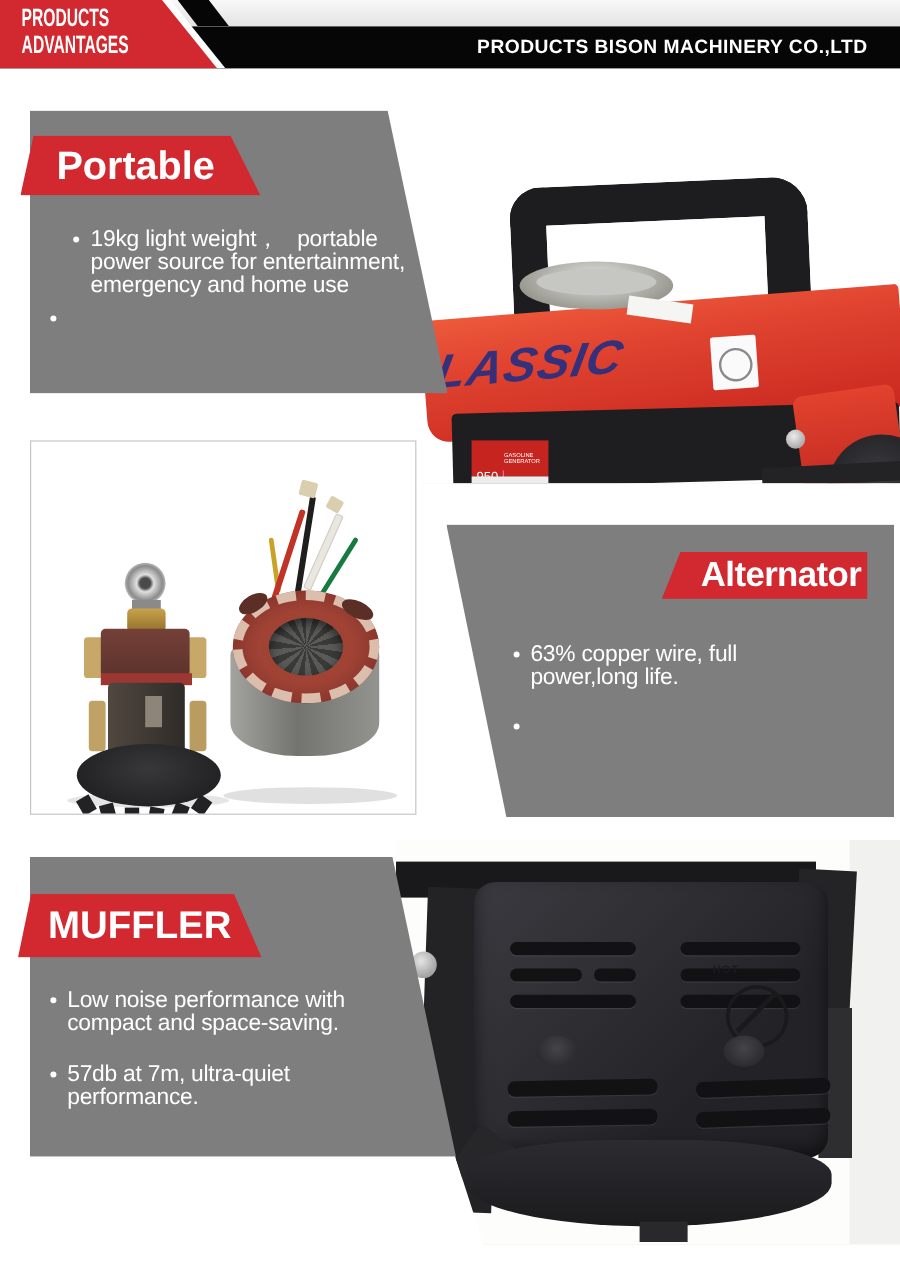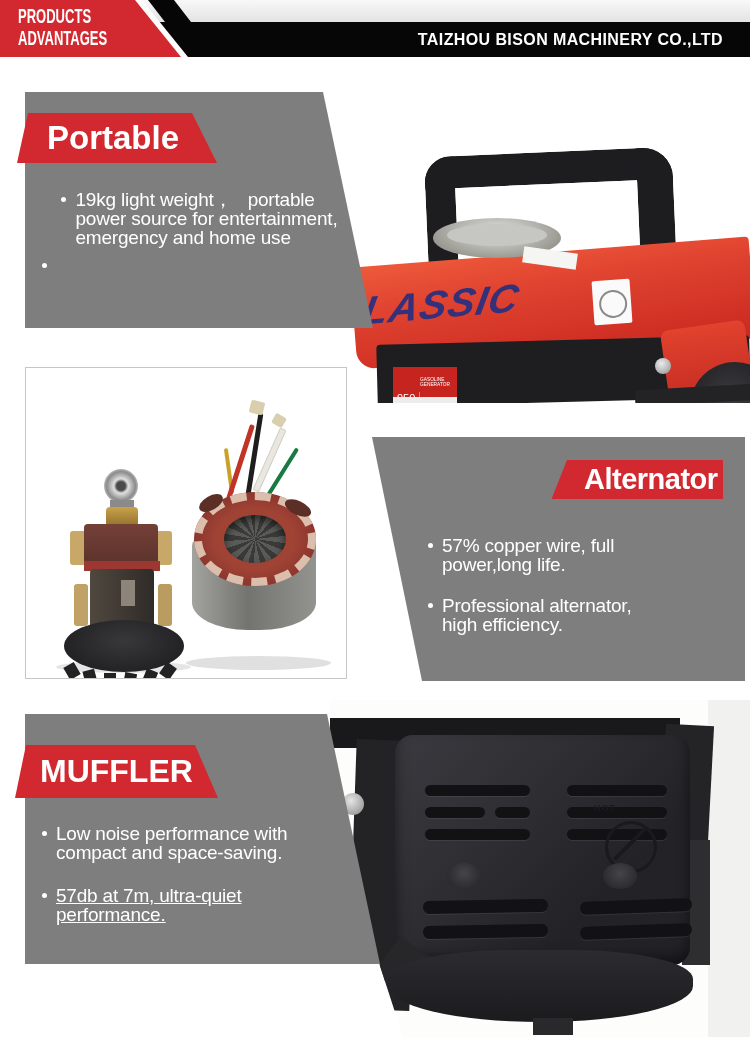--- a/index.html
+++ b/index.html
@@ -30,21 +30,21 @@
   .rlabel3{left:15px;top:745px;width:203px;height:53px;clip-path:polygon(11px 0,180px 0,203px 53px,0 53px);font-size:32px;padding-left:25px;box-sizing:border-box;}
 
   .bullet{position:absolute;display:flex;color:#fff;font-size:19px;line-height:19px;letter-spacing:-.2px;z-index:7;}
   .bullet .dot{width:5px;height:5px;border-radius:50%;background:#fff;margin:7px 9px 0 0;flex:none;}
   .bullet .txt{white-space:pre-wrap;}
   .s1b1{left:42px;top:190px;width:315px;justify-content:center;}
   .s1b2{left:42px;top:256px;width:315px;}
   .s2b1{left:428px;top:536px;width:280px;}
   .s2b2{left:428px;top:596px;width:290px;}
   .s3b1{left:42px;top:824px;width:310px;}
-  .s3b2{left:42px;top:886px;width:310px;text-decoration:underline;}
+  .s3b2{left:42px;top:886px;width:310px;}
 
   
   .photo-gen{position:absolute;left:335px;top:90px;width:415px;height:313px;background:#fff;z-index:1;overflow:hidden;clip-path:polygon(0 0,415px 0,415px 313px,18px 313px,0 248px);border-bottom:1px solid #c9c9c9;}
   .gen-handle{position:absolute;left:92px;top:62px;width:248px;height:150px;border-style:solid;border-color:#1d1d20;border-width:32px 36px 0 30px;border-radius:26px 30px 0 0;transform:rotate(-2.5deg);box-sizing:border-box;}
   .gen-handle-leg{position:absolute;left:278px;top:200px;width:37px;height:80px;background:#232327;transform:rotate(2deg);}
   .gen-cap{position:absolute;left:98px;top:128px;width:128px;height:40px;border-radius:50%;background:radial-gradient(ellipse at 50% 35%,#e2e2e0,#97978f 75%);}
   .gen-cap-top{position:absolute;left:112px;top:134px;width:100px;height:22px;border-radius:50%;background:#c6c6c2;}
   .gen-body{position:absolute;left:18px;top:162px;width:400px;height:102px;background:linear-gradient(175deg,#ee5a3b 0%,#e04330 35%,#c9281f 100%);transform:rotate(-4.5deg);border-radius:10px 4px 4px 18px;}
   .gen-brand{position:absolute;left:30px;top:192px;font-size:40px;font-weight:bold;font-style:italic;color:#34307a;transform:skewX(-15deg) rotate(-5deg);letter-spacing:1px;}
   .gen-label{position:absolute;left:188px;top:160px;width:54px;height:16px;background:#f5f5f3;transform:rotate(8deg);}
@@ -112,21 +112,21 @@
   .muf-pipe{position:absolute;left:52px;top:248px;width:56px;height:46px;background:#27272a;transform:rotate(35deg);border-radius:6px;}
 </style>
 </head>
 <body>
 
 <div class="page">
 
   <div class="hdr">
     <div class="hdr-strip"></div>
     <div class="hdr-band">
-      <div class="hdr-company">TAIZHOU BISON MACHINERY CO.,LTD</div>
+      <div class="hdr-company">PRODUCTS BISON MACHINERY CO.,LTD</div>
     </div>
     <div class="hdr-wedge"></div>
     <div class="hdr-redgap"></div>
     <div class="hdr-red">
       <div class="badge-line badge-l1">PRODUCTS</div>
       <div class="badge-line badge-l2">ADVANTAGES</div>
     </div>
   </div>
 
   <div class="photo-gen">
@@ -203,27 +203,25 @@
     <div class="sta-blob2"></div>
     <div class="sta-hole"></div>
   </div>
 
   <div class="panel panel2"></div>
   <div class="rlabel rlabel2">
       <span>Alternator</span>
     </div>
   <div class="bullet s2b1">
     <span class="dot"></span>
-    <span class="txt">57% copper wire, full
+    <span class="txt">63% copper wire, full
 power,long life.</span>
   </div>
   <div class="bullet s2b2">
     <span class="dot"></span>
-    <span class="txt">Professional alternator,
-high efficiency.</span>
   </div>
 
   <div class="photo-muf">
     <div class="muf-rightbg"></div>
     <div class="muf-topband"></div>
     <div class="muf-leftslab"></div>
     <div class="muf-bolt"></div>
     <div class="muf-rbracket"></div>
     <div class="muf-rlow"></div>
     <div class="muf-box">

